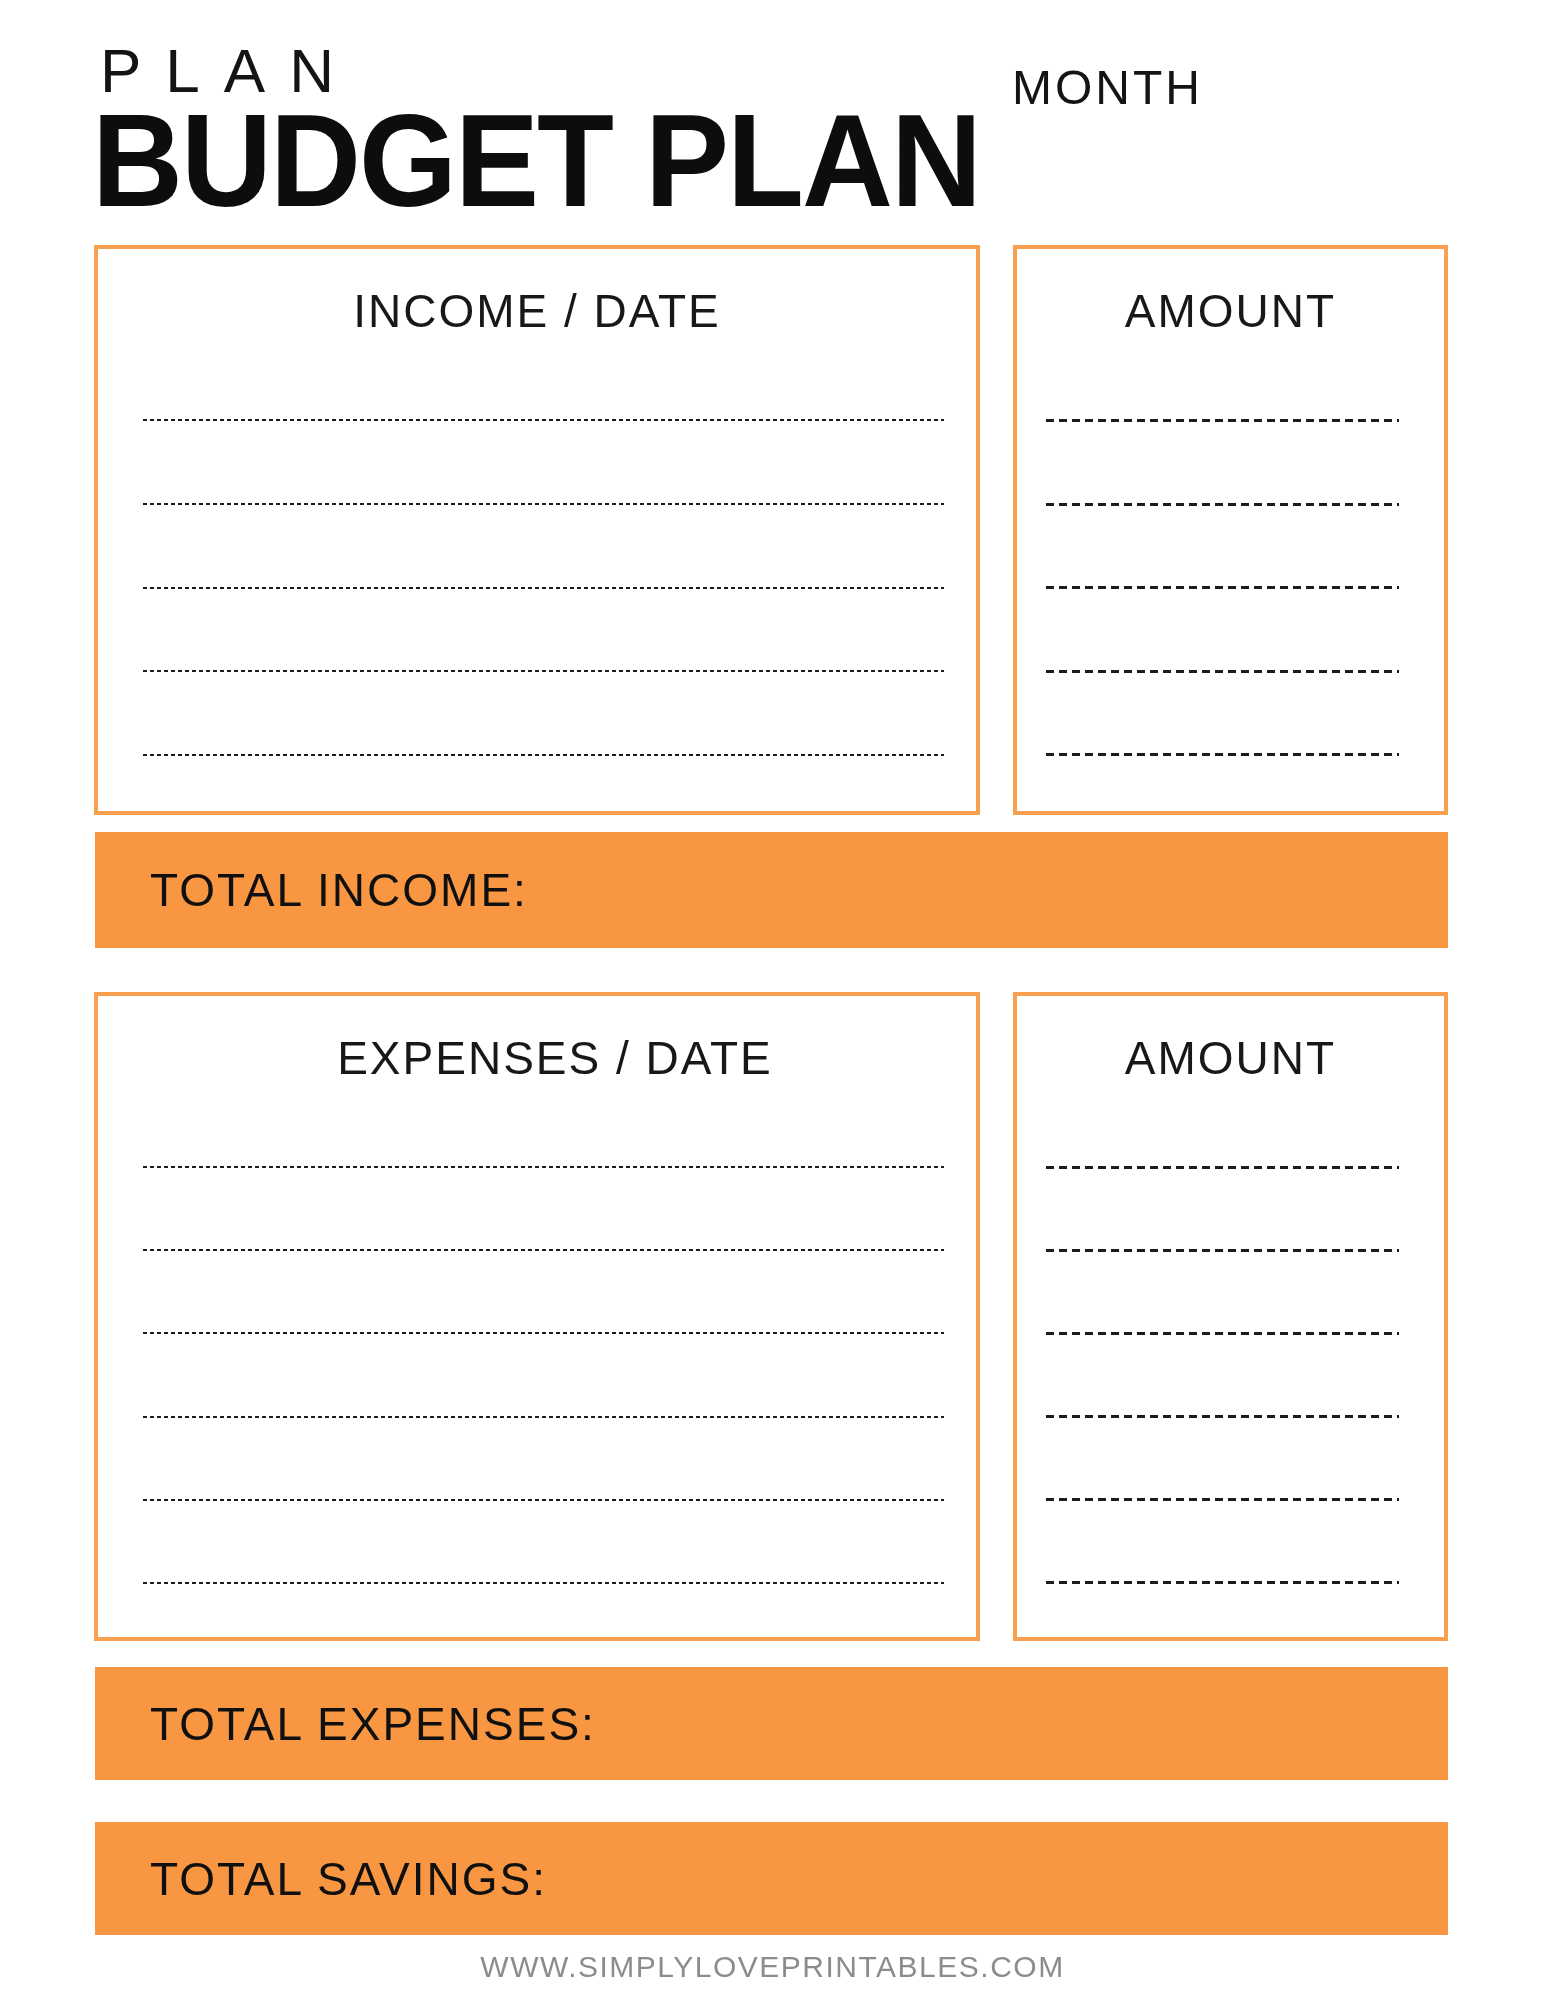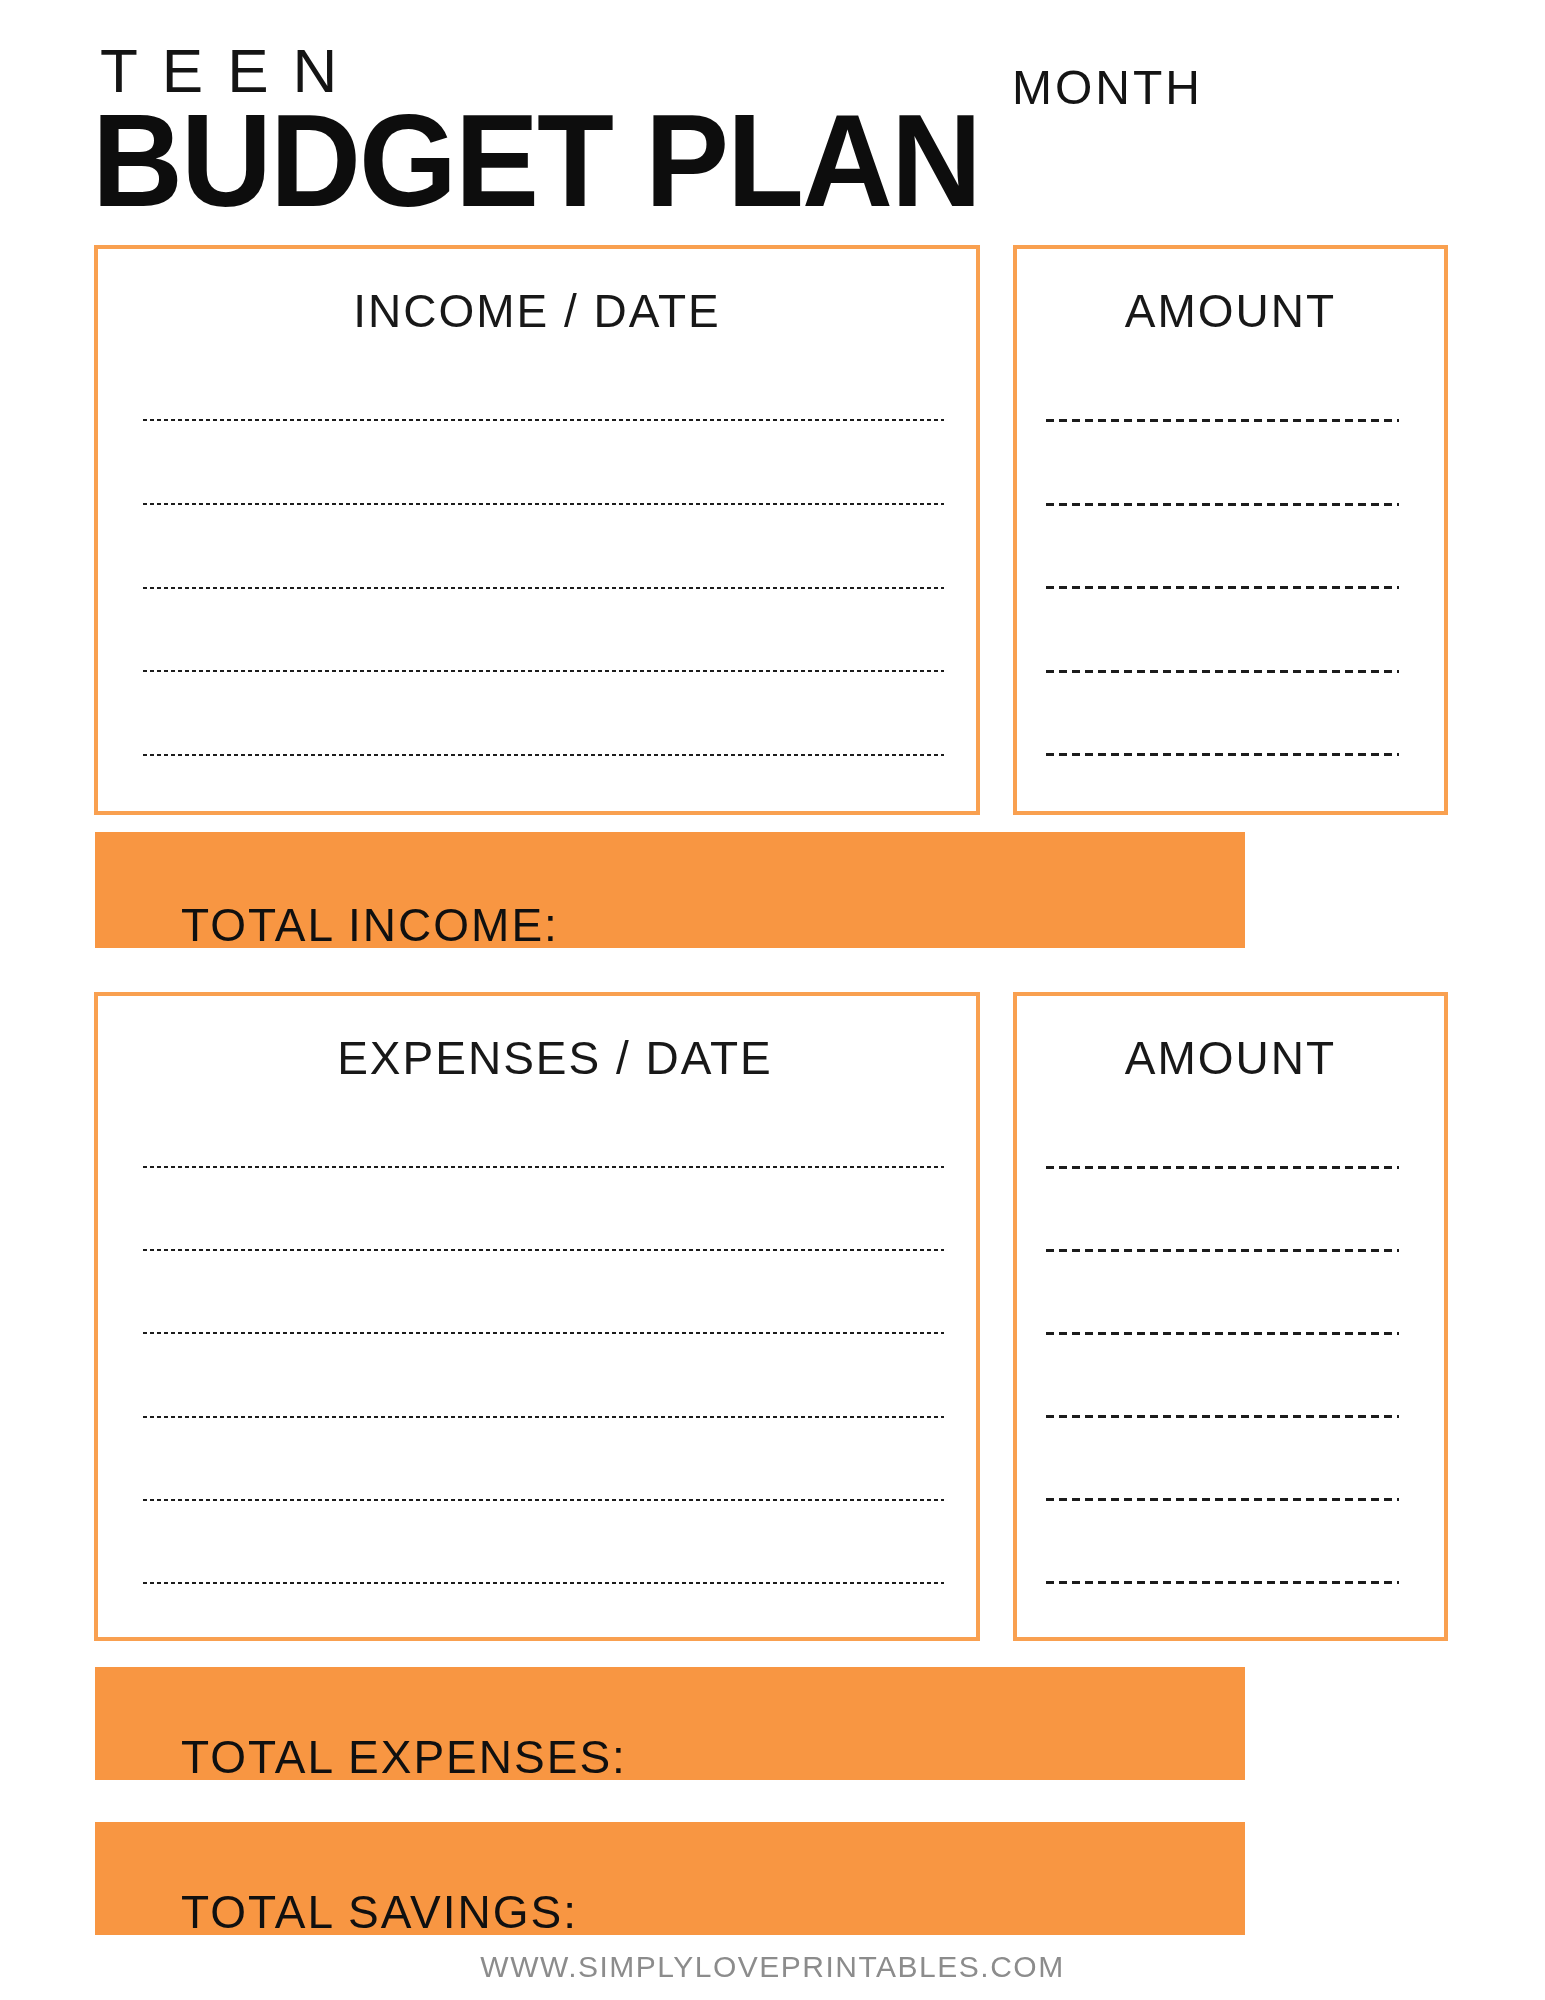--- a/index.html
+++ b/index.html
@@ -80,25 +80,25 @@
     height:2px;width:100%;
     background:repeating-linear-gradient(90deg,var(--rule_color) 0 4px,transparent 4px 7px);
   }
   .rule-bold{
     height:3px;width:100%;
     background:repeating-linear-gradient(90deg,var(--rule_color) 0 8px,transparent 8px 13px);
   }
 
   
   .total-bar{
-    left:95px;width:1150px;
+    left:95px;width:1353px;
     background:var(--accent_orange);
-    display:flex;align-items:flex-end;
+    display:flex;align-items:center;
     box-sizing:border-box;
-    padding-left:86px;
+    padding-left:55px;
   }
   .bar-income  {top:832px; height:116px;}
   .bar-expenses{top:1667px;height:113px;}
   .bar-savings {top:1822px;height:113px;}
   .total-label{
     font-size:46px;font-weight:300;
     letter-spacing:2px;
     color:#101010;
     line-height:1;
   }
@@ -110,21 +110,21 @@
     font-size:30px;font-weight:400;
     letter-spacing:1.5px;
     color:var(--footer_gray);
   }
 </style>
 </head>
 <body>
 
 <div class="page">
 
-  <div class="abs kicker">TEEN</div>
+  <div class="abs kicker">PLAN</div>
   <div class="abs main-title">BUDGET PLAN</div>
   <div class="abs month-label">MONTH</div>
 
   <div class="abs panel panel-income-top"></div>
   <div class="abs panel panel-amount-top"></div>
   <div class="abs col-header hdr-income">INCOME / DATE</div>
   <div class="abs col-header hdr-amt-top">AMOUNT</div>
 
   <div class="abs rules rules-income">
       <div class="rule-fine"></div>

